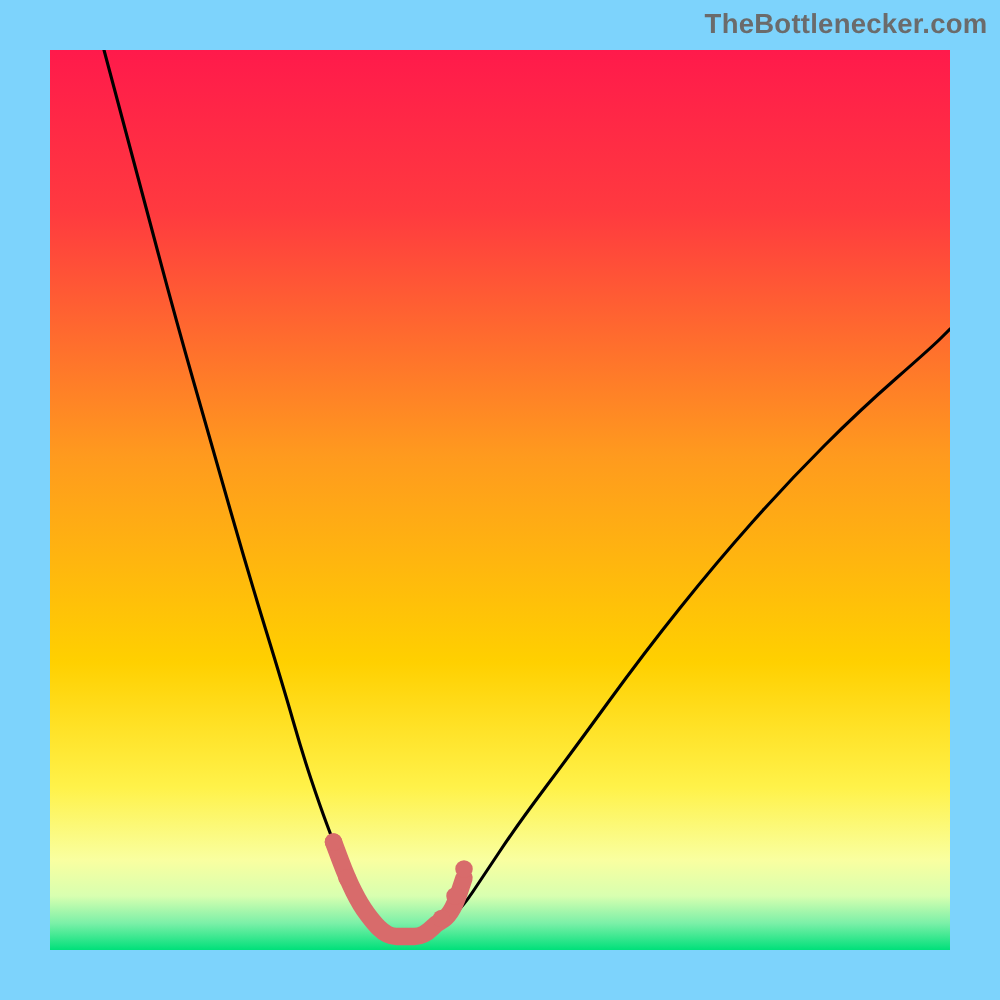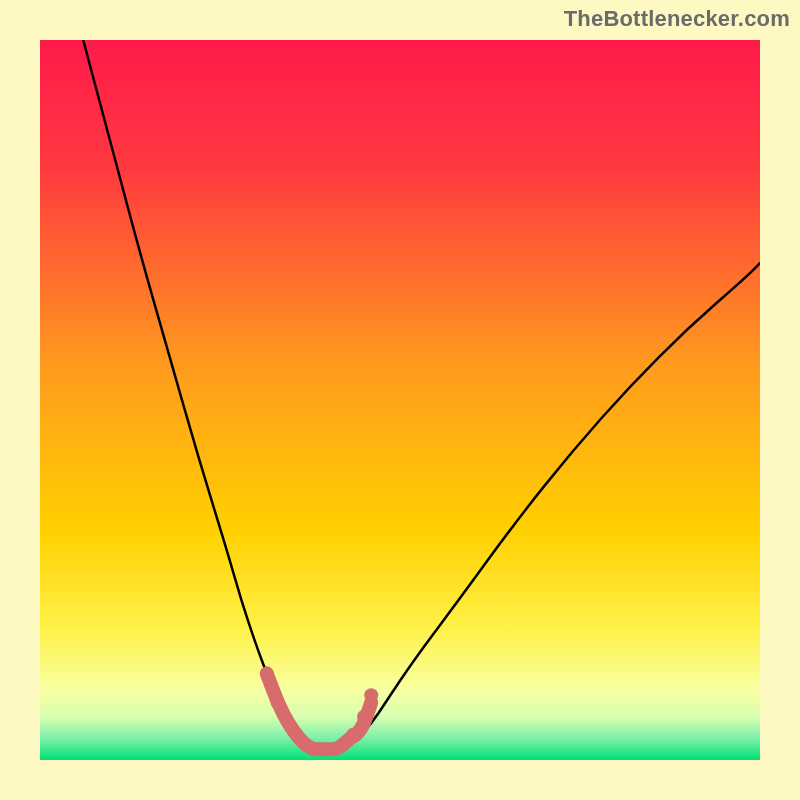--- a/index.html
+++ b/index.html
@@ -7,21 +7,21 @@
     padding: 0;
     width: 800px;
     height: 800px;
     background: #000;
     overflow: hidden;
     font-family: Arial, Helvetica, sans-serif;
   }
   .outer {
     width: 800px;
     height: 800px;
-    background: #fef9c3;
+    background: #7dd3fc;
     position: relative;
   }
   .watermark {
     position: absolute;
     top: 6px;
     right: 10px;
     color: #6b6b6b;
     font-size: 22px;
     font-weight: 600;
     letter-spacing: 0.2px;

